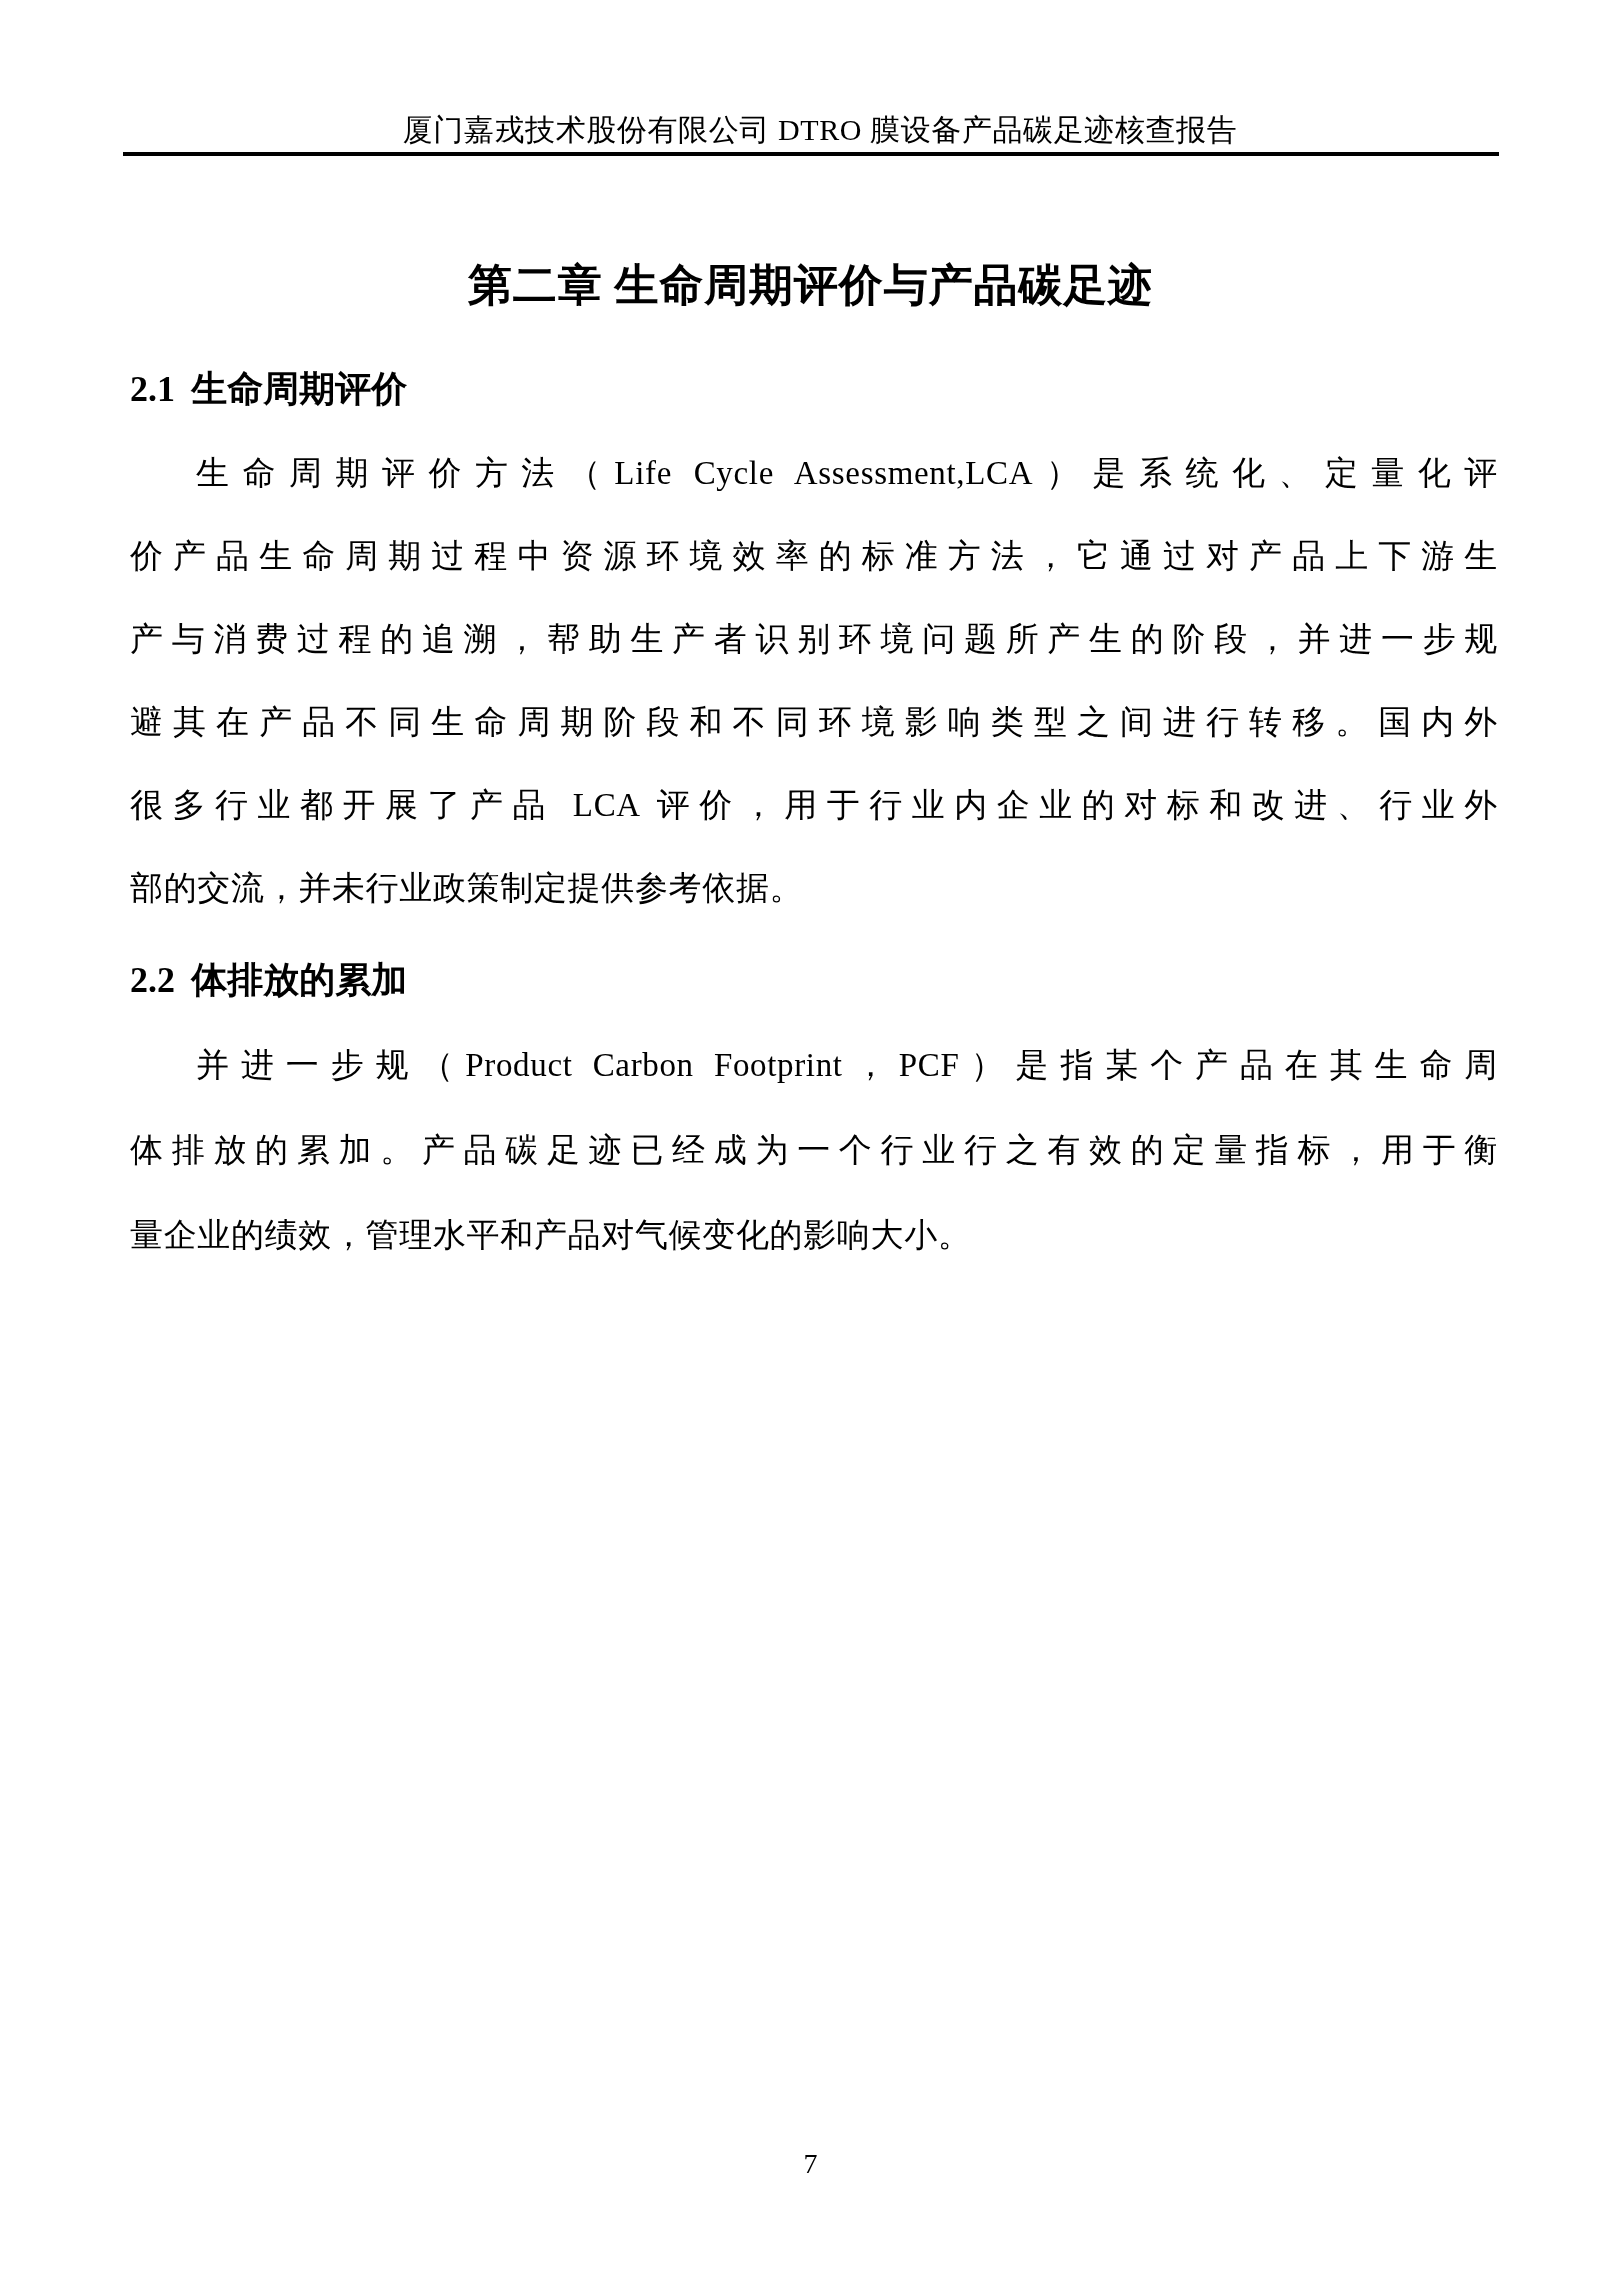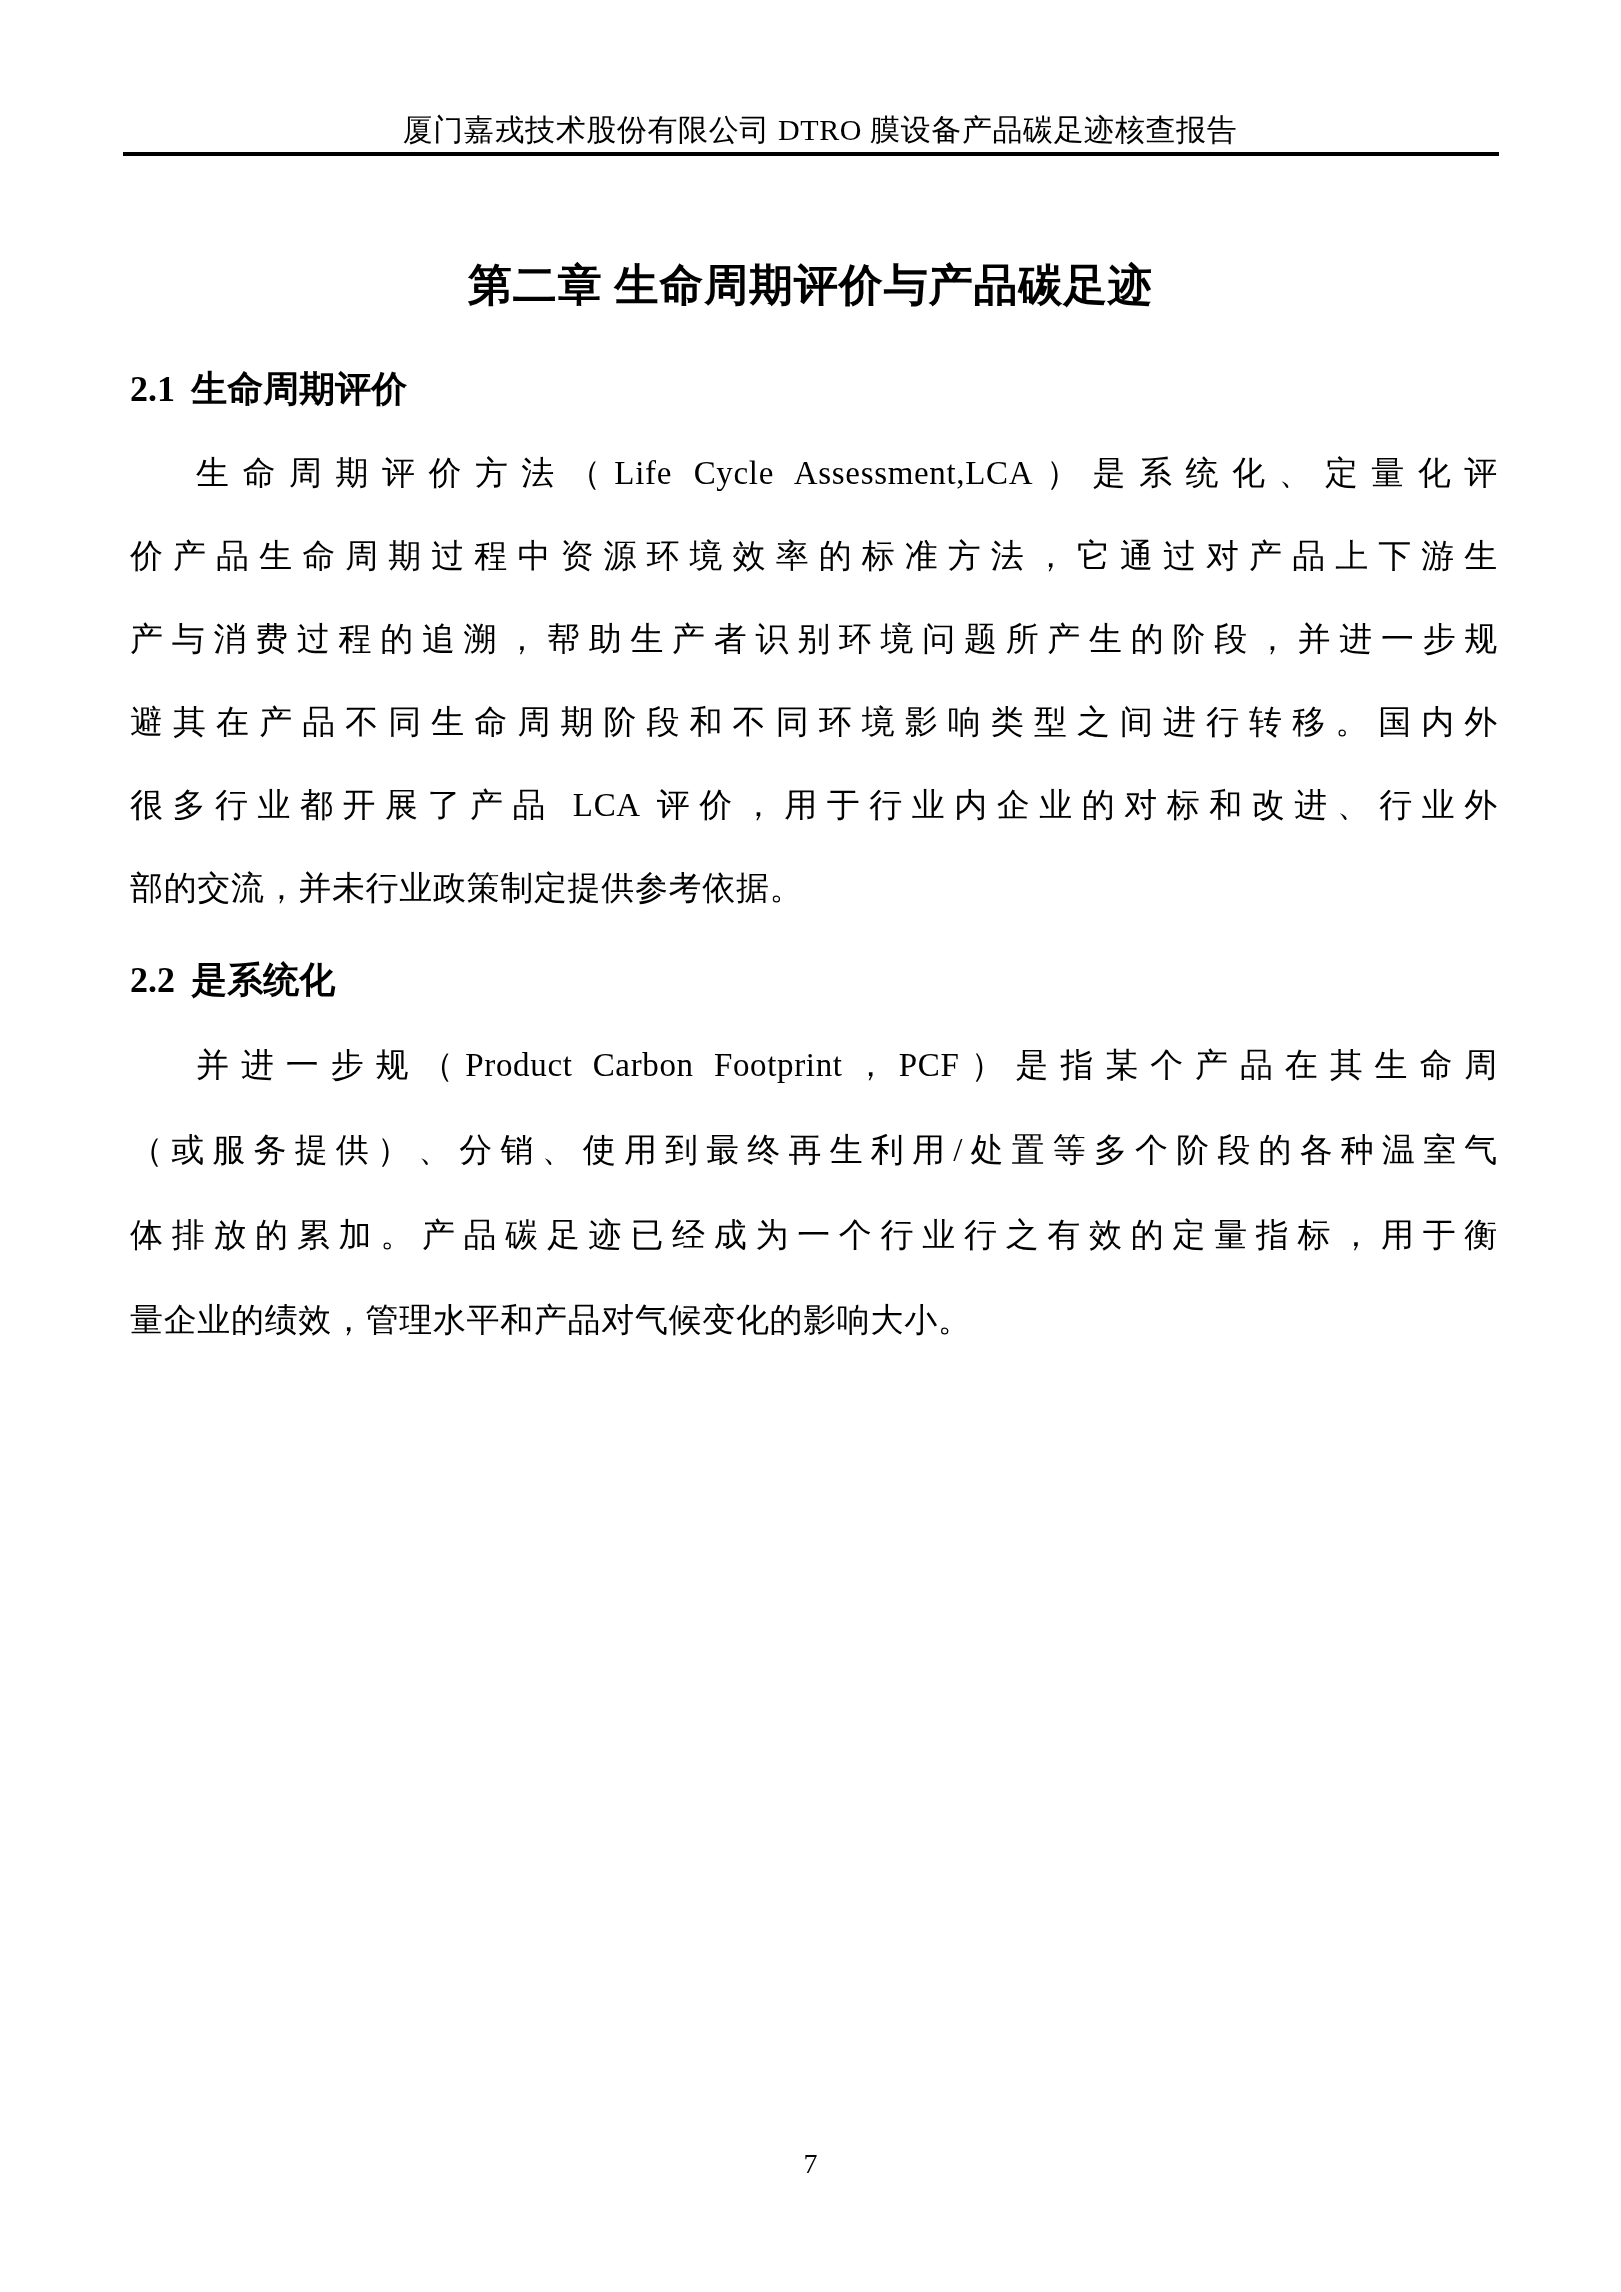--- a/index.html
+++ b/index.html
@@ -101,26 +101,25 @@
   <div class="para p1">
     <div class="line just indent">生命周期评价方法（Life Cycle Assessment,LCA）是系统化、定量化评</div>
     <div class="line just">价产品生命周期过程中资源环境效率的标准方法，它通过对产品上下游生</div>
     <div class="line just">产与消费过程的追溯，帮助生产者识别环境问题所产生的阶段，并进一步规</div>
     <div class="line just">避其在产品不同生命周期阶段和不同环境影响类型之间进行转移。国内外</div>
     <div class="line just">很多行业都开展了产品 LCA 评价，用于行业内企业的对标和改进、行业外</div>
     <div class="line">部的交流，并未行业政策制定提供参考依据。</div>
   </div>
 
   <h2 class="section-heading s2">
-    <span class="sec-num">2.2</span><span class="sec-title">是系统化</span>
+    <span class="sec-num">2.2</span><span class="sec-title">体排放的累加</span>
   </h2>
 
   <div class="para p2">
     <div class="line just indent">并进一步规（Product Carbon Footprint，PCF）是指某个产品在其生命周</div>
-    <div class="line just">（或服务提供）、分销、使用到最终再生利用/处置等多个阶段的各种温室气</div>
     <div class="line just">体排放的累加。产品碳足迹已经成为一个行业行之有效的定量指标，用于衡</div>
     <div class="line">量企业的绩效，管理水平和产品对气候变化的影响大小。</div>
   </div>
 
   <div class="page-number">7</div>
 
 </div>
 
 
 </body></html>

